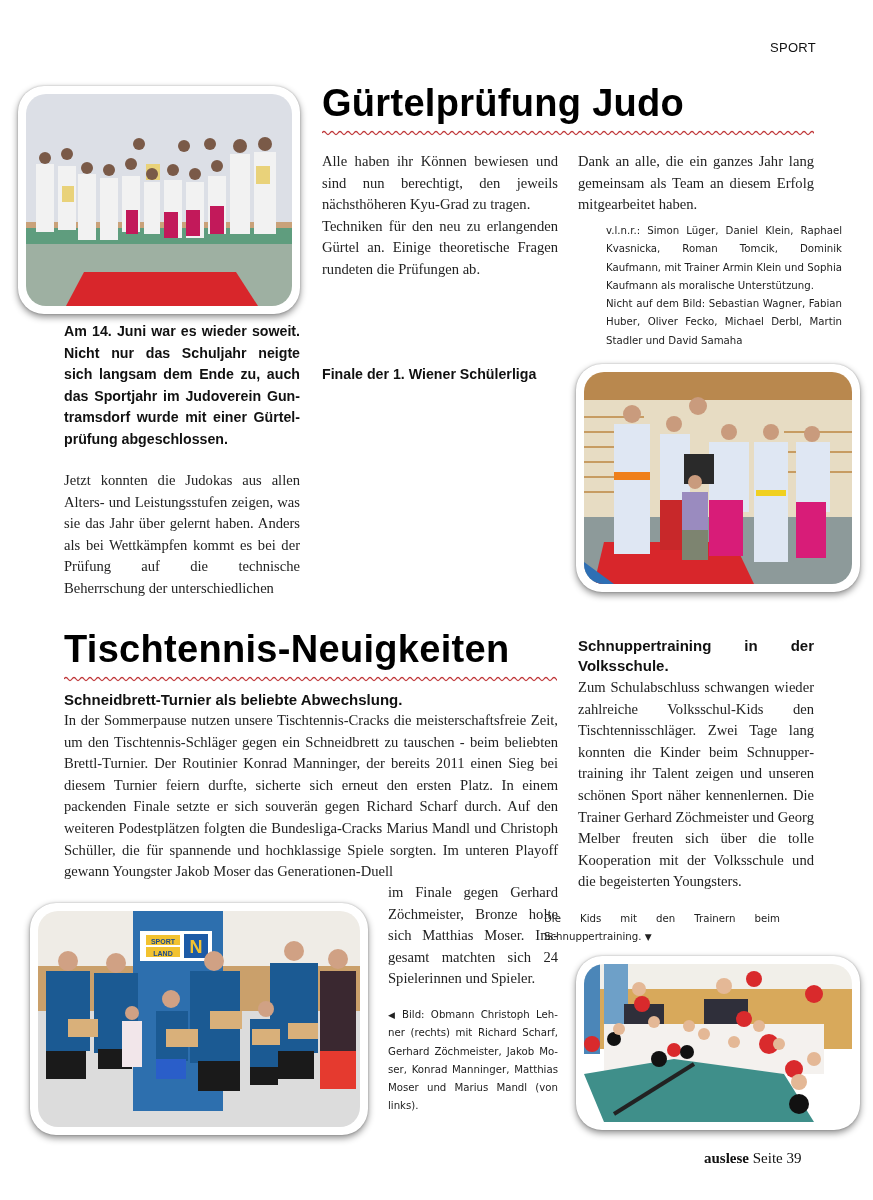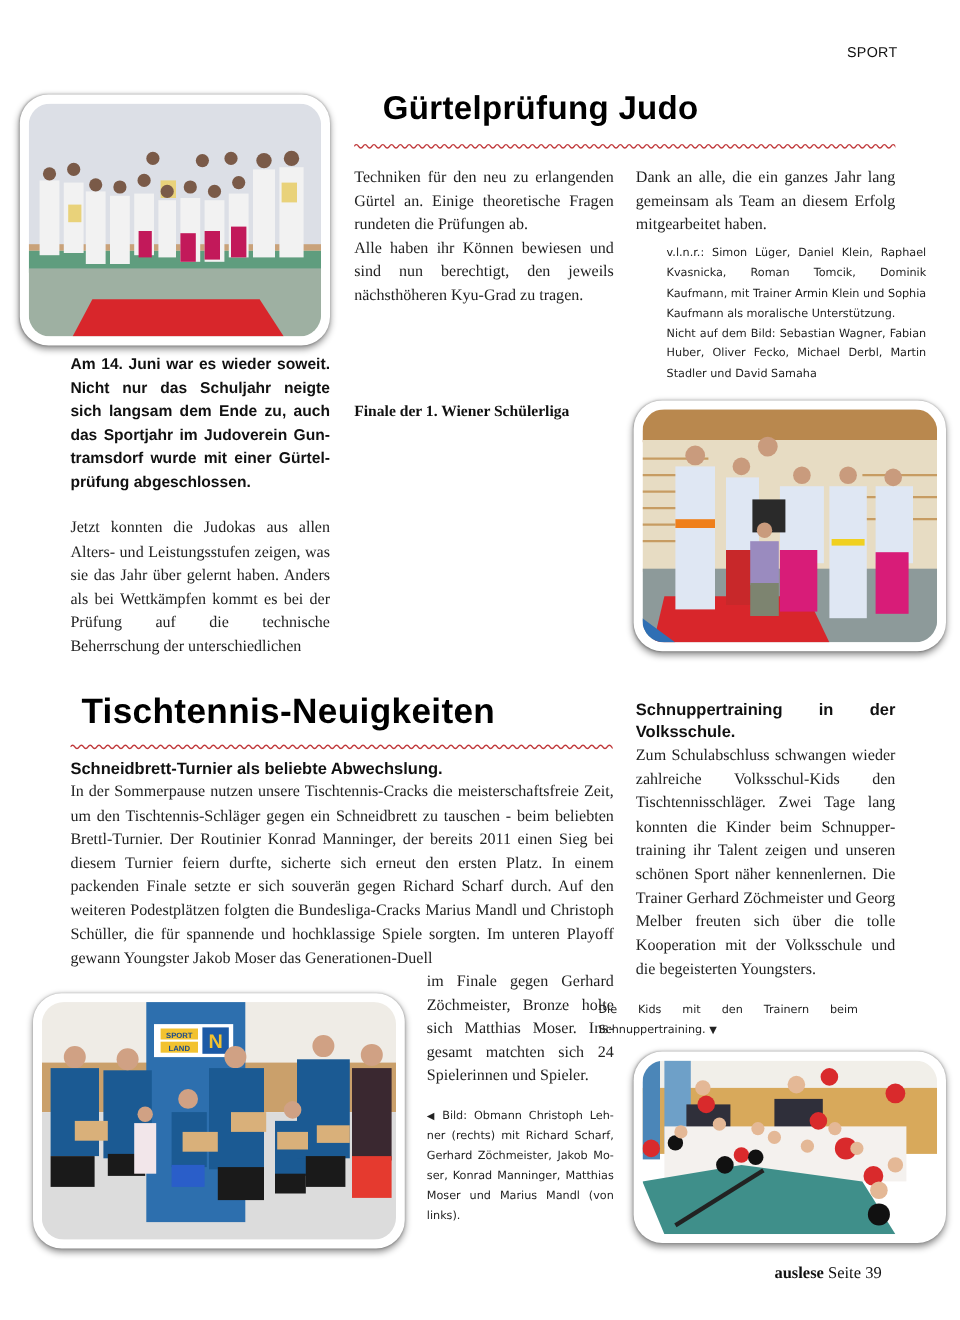--- a/index.html
+++ b/index.html
@@ -70,36 +70,36 @@
         <circle cx="214" cy="52" r="7"></circle>
           <circle cx="239" cy="50" r="7"></circle>
           <circle cx="113" cy="50" r="6"></circle>
         <circle cx="158" cy="52" r="6"></circle>
           <circle cx="184" cy="50" r="6"></circle>
       </g>
     </svg>
   </div>
 </div>
 
-<div class="abs headline" style="left:322px; top:84px; font-size:30px;margin-left:26px;">Gürtelprüfung Judo</div>
+<div class="abs headline" style="left:322px; top:84px; font-size:38px;">Gürtelprüfung Judo</div>
 <div class="abs wavy" style="left:322px; top:128px; width:492px;">
   <svg viewBox="0 0 492 10" preserveAspectRatio="none">
       <path d="M0 5 Q2 2 4 5 T8 5 Q10 2 12 5 T16 5 Q18 2 20 5 T24 5 Q26 2 28 5 T32 5 Q34 2 36 5 T40 5 Q42 2 44 5 T48 5 Q50 2 52 5 T56 5 Q58 2 60 5 T64 5 Q66 2 68 5 T72 5 Q74 2 76 5 T80 5 Q82 2 84 5 T88 5 Q90 2 92 5 T96 5 Q98 2 100 5 T104 5 Q106 2 108 5 T112 5 Q114 2 116 5 T120 5 Q122 2 124 5 T128 5 Q130 2 132 5 T136 5 Q138 2 140 5 T144 5 Q146 2 148 5 T152 5 Q154 2 156 5 T160 5 Q162 2 164 5 T168 5 Q170 2 172 5 T176 5 Q178 2 180 5 T184 5 Q186 2 188 5 T192 5 Q194 2 196 5 T200 5 Q202 2 204 5 T208 5 Q210 2 212 5 T216 5 Q218 2 220 5 T224 5 Q226 2 228 5 T232 5 Q234 2 236 5 T240 5 Q242 2 244 5 T248 5 Q250 2 252 5 T256 5 Q258 2 260 5 T264 5 Q266 2 268 5 T272 5 Q274 2 276 5 T280 5 Q282 2 284 5 T288 5 Q290 2 292 5 T296 5 Q298 2 300 5 T304 5 Q306 2 308 5 T312 5 Q314 2 316 5 T320 5 Q322 2 324 5 T328 5 Q330 2 332 5 T336 5 Q338 2 340 5 T344 5 Q346 2 348 5 T352 5 Q354 2 356 5 T360 5 Q362 2 364 5 T368 5 Q370 2 372 5 T376 5 Q378 2 380 5 T384 5 Q386 2 388 5 T392 5 Q394 2 396 5 T400 5 Q402 2 404 5 T408 5 Q410 2 412 5 T416 5 Q418 2 420 5 T424 5 Q426 2 428 5 T432 5 Q434 2 436 5 T440 5 Q442 2 444 5 T448 5 Q450 2 452 5 T456 5 Q458 2 460 5 T464 5 Q466 2 468 5 T472 5 Q474 2 476 5 T480 5 Q482 2 484 5 T488 5 Q490 2 492 5 T496 5" fill="none" stroke="#c0393b" stroke-width="1.3"></path>
     </svg>
 </div>
 
 <div class="abs lead" style="left:64px; top:321px; width:236px;">Am 14. Juni war es wieder soweit. Nicht nur das Schuljahr neigte sich langsam dem Ende zu, auch das Sportjahr im Judoverein Gun­tramsdorf wurde mit einer Gürtel­prüfung abgeschlossen.</div>
 <div class="abs body-text" style="left:64px; top:470px; width:236px;">Jetzt konnten die Judokas aus allen Alters- und Leistungsstufen zeigen, was sie das Jahr über gelernt haben. Anders als bei Wettkämpfen kommt es bei der Prüfung auf die technische Beherrschung der unterschiedlichen</div>
 
 <div class="abs body-text" style="left:322px; top:151px; width:236px;">
+  <p>Alle haben ihr Können bewiesen und sind nun berechtigt, den jeweils nächsthöheren Kyu-Grad zu tragen.</p>
   <p>Techniken für den neu zu erlangen­den Gürtel an. Einige theoretische Fragen rundeten die Prüfungen ab.</p>
-  <p>Alle haben ihr Können bewiesen und sind nun berechtigt, den jeweils nächsthöheren Kyu-Grad zu tragen.</p>
-</div>
-
-<div class="abs subhead" style="left:322px; top:364px; width:240px;font-family:Liberation Serif, serif;">Finale der 1. Wiener Schülerliga</div>
+</div>
+
+<div class="abs subhead" style="left:322px; top:364px; width:240px;">Finale der 1. Wiener Schülerliga</div>
 <div class="abs body-text" style="left:322px; top:385px; width:236px;">
 </div>
 
 <div class="abs body-text" style="left:578px; top:151px; width:236px;">Dank an alle, die ein ganzes Jahr lang gemeinsam als Team an diesem Er­folg mitgearbeitet haben.</div>
 <div class="abs caption" style="left:606px; top:222px; width:236px;">
   <div>v.l.n.r.: Simon Lüger, Daniel Klein, Raphael Kvas­nicka, Roman Tomcik, Dominik Kaufmann, mit Trainer Armin Klein und Sophia Kaufmann als moralische Unterstützung.</div>
   <div>Nicht auf dem Bild: Sebastian Wagner, Fabian Huber, Oliver Fecko, Michael Derbl, Martin Stadler und David Samaha</div>
 </div>
 
 <div class="abs photo-frame" style="left:576px; top:364px; width:284px; height:228px;">
@@ -144,21 +144,21 @@
           <circle cx="114" cy="34" r="9"></circle>
         <circle cx="111" cy="110" r="7"></circle>
           <circle cx="145" cy="60" r="8"></circle>
           <circle cx="187" cy="60" r="8"></circle>
           <circle cx="228" cy="62" r="8"></circle>
       </g>
     </svg>
   </div>
 </div>
 
-<div class="abs headline" style="left:74px; top:630px; font-size:32px;">Tischtennis-Neuigkeiten</div>
+<div class="abs headline" style="left:64px; top:630px; font-size:38px;">Tischtennis-Neuigkeiten</div>
 <div class="abs wavy" style="left:64px; top:674px; width:493px;">
   <svg viewBox="0 0 493 10" preserveAspectRatio="none">
       <path d="M0 5 Q2 2 4 5 T8 5 Q10 2 12 5 T16 5 Q18 2 20 5 T24 5 Q26 2 28 5 T32 5 Q34 2 36 5 T40 5 Q42 2 44 5 T48 5 Q50 2 52 5 T56 5 Q58 2 60 5 T64 5 Q66 2 68 5 T72 5 Q74 2 76 5 T80 5 Q82 2 84 5 T88 5 Q90 2 92 5 T96 5 Q98 2 100 5 T104 5 Q106 2 108 5 T112 5 Q114 2 116 5 T120 5 Q122 2 124 5 T128 5 Q130 2 132 5 T136 5 Q138 2 140 5 T144 5 Q146 2 148 5 T152 5 Q154 2 156 5 T160 5 Q162 2 164 5 T168 5 Q170 2 172 5 T176 5 Q178 2 180 5 T184 5 Q186 2 188 5 T192 5 Q194 2 196 5 T200 5 Q202 2 204 5 T208 5 Q210 2 212 5 T216 5 Q218 2 220 5 T224 5 Q226 2 228 5 T232 5 Q234 2 236 5 T240 5 Q242 2 244 5 T248 5 Q250 2 252 5 T256 5 Q258 2 260 5 T264 5 Q266 2 268 5 T272 5 Q274 2 276 5 T280 5 Q282 2 284 5 T288 5 Q290 2 292 5 T296 5 Q298 2 300 5 T304 5 Q306 2 308 5 T312 5 Q314 2 316 5 T320 5 Q322 2 324 5 T328 5 Q330 2 332 5 T336 5 Q338 2 340 5 T344 5 Q346 2 348 5 T352 5 Q354 2 356 5 T360 5 Q362 2 364 5 T368 5 Q370 2 372 5 T376 5 Q378 2 380 5 T384 5 Q386 2 388 5 T392 5 Q394 2 396 5 T400 5 Q402 2 404 5 T408 5 Q410 2 412 5 T416 5 Q418 2 420 5 T424 5 Q426 2 428 5 T432 5 Q434 2 436 5 T440 5 Q442 2 444 5 T448 5 Q450 2 452 5 T456 5 Q458 2 460 5 T464 5 Q466 2 468 5 T472 5 Q474 2 476 5 T480 5 Q482 2 484 5 T488 5 Q490 2 492 5 T496 5" fill="none" stroke="#c0393b" stroke-width="1.3"></path>
     </svg>
 </div>
 <div class="abs subhead" style="left:64px; top:690px; width:500px; font-size:15px;">Schneidbrett-Turnier als beliebte Abwechslung.</div>
 <div class="abs body-text" style="left:64px; top:710px; width:494px;">In der Sommerpause nutzen unsere Tischtennis-Cracks die meisterschaftsfreie Zeit, um den Tischtennis-Schläger gegen ein Schneidbrett zu tauschen - beim beliebten Brettl-Turnier. Der Routinier Konrad Manninger, der bereits 2011 ei­nen Sieg bei diesem Turnier feiern durfte, sicherte sich erneut den ersten Platz. In einem packenden Finale setzte er sich souverän gegen Richard Scharf durch. Auf den weiteren Podestplätzen folgten die Bundesliga-Cracks Marius Mandl und Christoph Schüller, die für spannende und hochklassige Spiele sorgten. Im unteren Playoff gewann Youngster Jakob Moser das Generationen-Duell</div>
 <div class="abs body-text" style="left:388px; top:882px; width:170px;">im Finale gegen Gerhard Zöchmeister, Bronze holte sich Matthias Moser. Ins­gesamt matchten sich 24 Spielerinnen und Spieler.</div>
 
 <div class="abs caption" style="left:388px; top:1006px; width:170px;">

